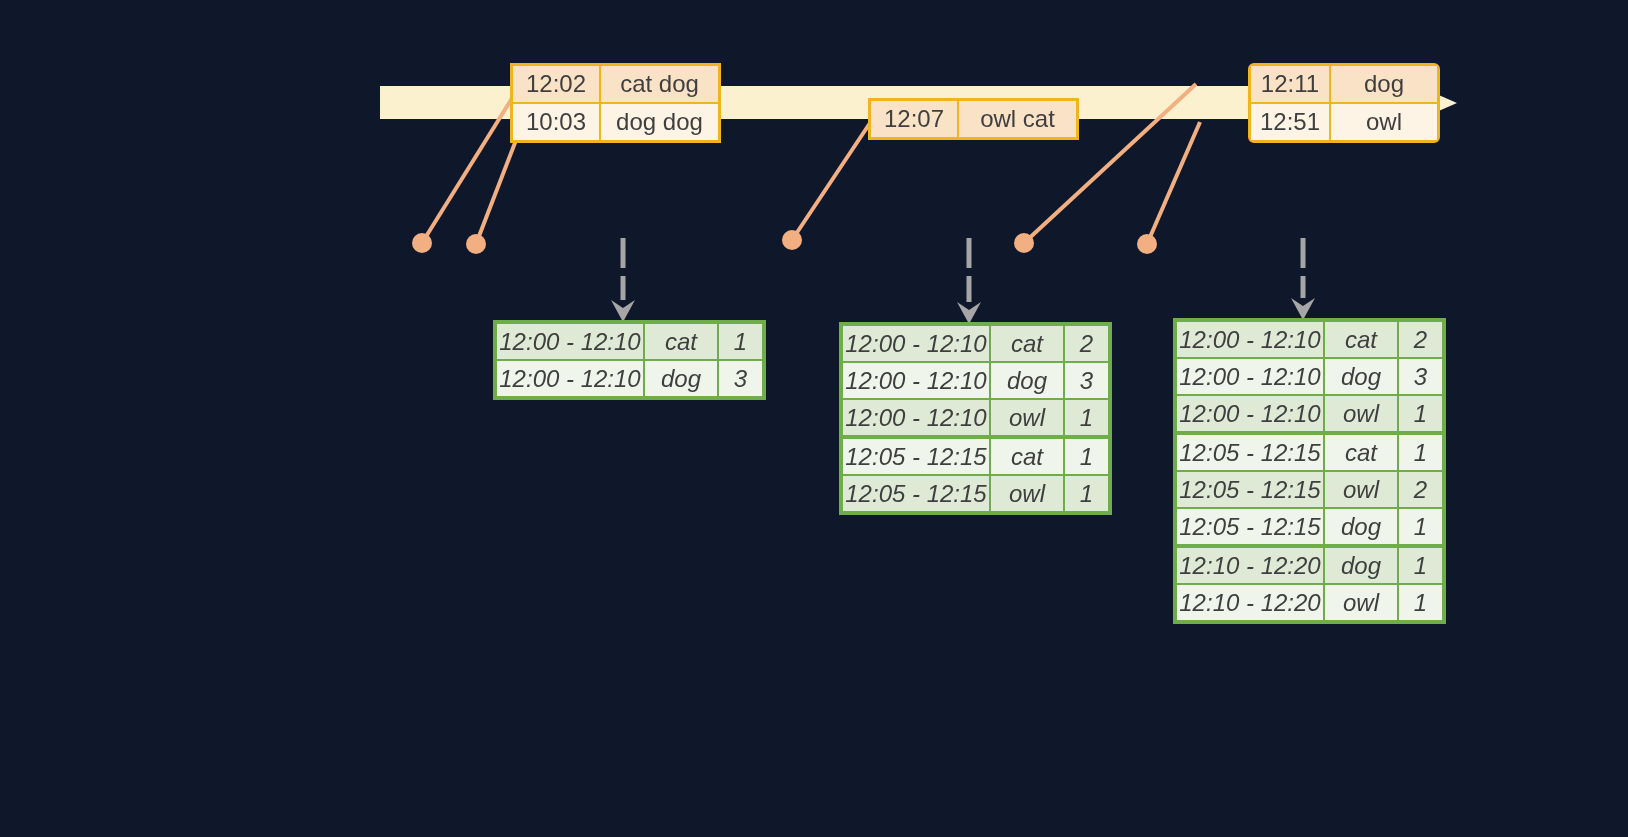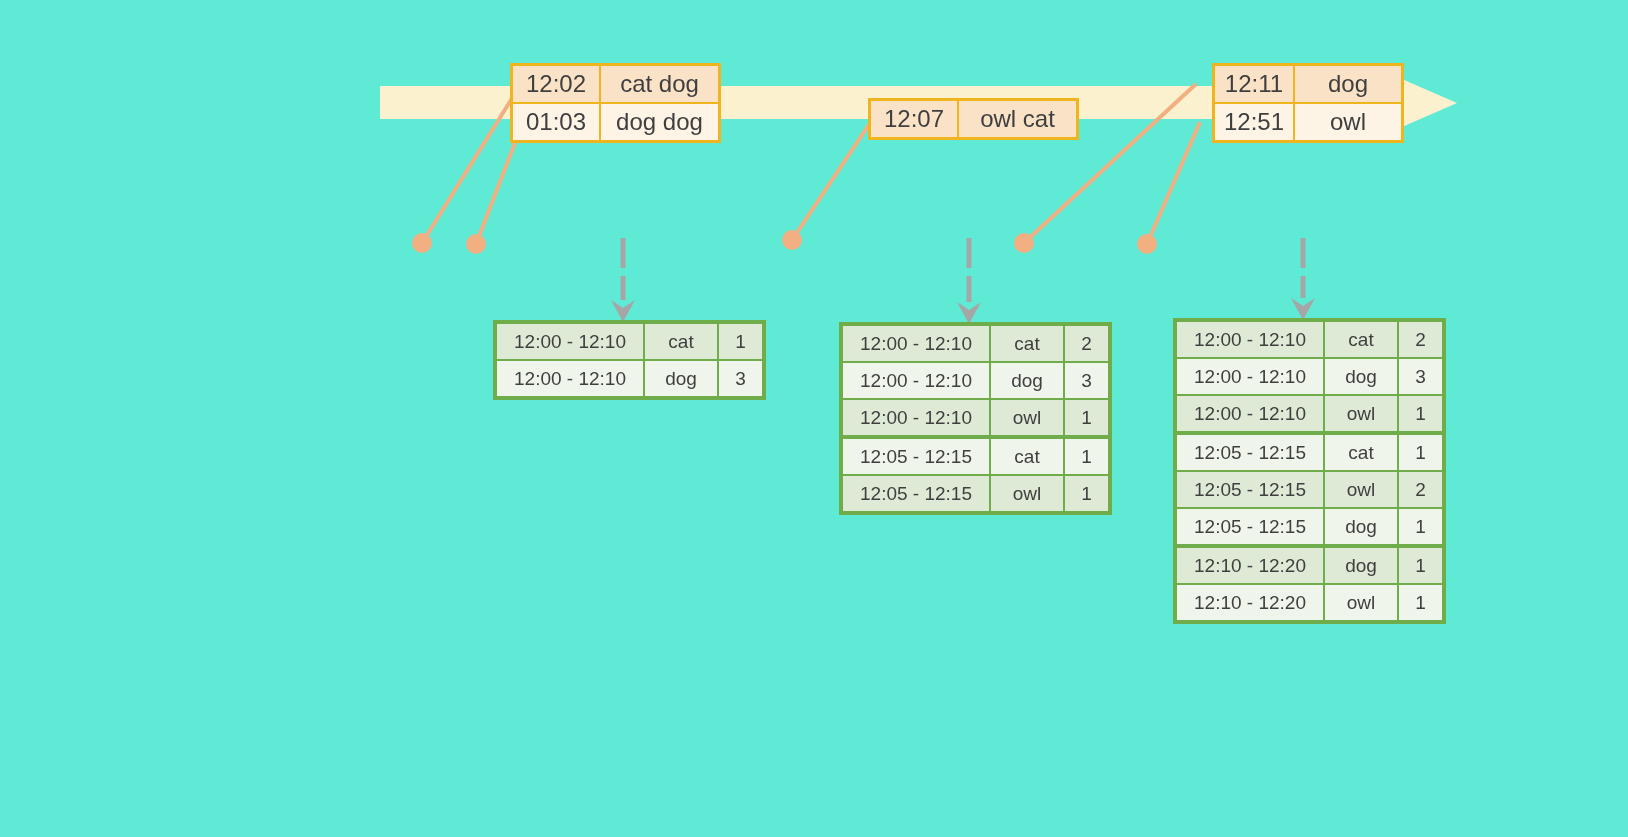--- a/index.html
+++ b/index.html
@@ -1,17 +1,17 @@
 <!DOCTYPE html>
 <html style="--background: #000000; --timeline-fill: #FBF1CE; --event-table-border: #F0B41E; --event-row-a: #FAE2C6; --event-row-b: #FDF4E6; --connector: #F2AF82; --trigger-arrow: #A6A6A6; --result-table-border: #6EAD49; --result-row-a: #DFEAD6; --result-row-b: #F0F5EC; --cell-text: #3F3F3F;"><head>
 <meta charset="utf-8">
 <style>
   html,body{margin:0;padding:0;background:#000;}
   #canvas{
-    position:relative;width:1628px;height:837px;background:#5eead4;
+    position:relative;width:1628px;height:837px;background:#0f172a;
     font-family:"Liberation Sans",sans-serif;overflow:hidden;
   }
   
   .timeline-band{
     position:absolute;left:380px;top:86px;width:1016px;height:33px;
     background:var(--timeline-fill,#FBF1CE);z-index:1;
   }
   .timeline-head{
     position:absolute;left:1395px;top:76px;width:0;height:0;z-index:1;
     border-top:27px solid transparent;border-bottom:27px solid transparent;
@@ -36,28 +36,28 @@
   .event-table .trow{height:36px;}
   .event-table .tcell{font-size:24px;}
   .event-table .row-dark .tcell{background:var(--event-row-a,#FAE2C6);}
   .event-table .row-light .tcell{background:var(--event-row-b,#FDF4E6);}
   .event-table .c0{width:86px;}
   .event-table .c1{width:117px;}
   #et3 .c0{width:78px;}
   #et3 .c1{width:106px;}
   #et1{left:510px;top:63px;}
   #et2{left:868px;top:82px;margin-top:16px;}
-  #et3{left:1212px;top:63px;}
+  #et3{left:1248px;top:63px;border-radius:6px;}
   
   .result-table{
     border:4px solid var(--result-table-border,#6EAD49);
     background:var(--result-table-border,#6EAD49);gap:2px;
   }
   .result-table .trow{height:35px;}
-  .result-table .tcell{font-size:19px;}
+  .result-table .tcell{font-size:24px;font-style:italic;}
   .result-table .row-dark .tcell{background:var(--result-row-a,#DFEAD6);}
   .result-table .row-light .tcell{background:var(--result-row-b,#F0F5EC);}
   .result-table .trow.group-start{margin-top:2px;}
   .result-table .c0{width:146px;}
   .result-table .c1{width:72px;}
   .result-table .c2{width:43px;}
   #rt1{left:493px;top:320px;}
   #rt2{left:839px;top:322px;}
   #rt3{left:1173px;top:318px;}
 </style>
@@ -90,21 +90,21 @@
     <line class="trig-line" x1="1303" y1="238" x2="1303" y2="298"></line>
     <path class="trig-head" d="M 1291 298 L 1303 320 L 1315 298 L 1303 306 Z"></path>
   </svg>
 
   <div id="et1" class="tbl event-table">
       <div class="trow row-dark">
         <div class="tcell c0">12:02</div>
         <div class="tcell c1">cat dog</div>
       </div>
       <div class="trow row-light">
-        <div class="tcell c0">01:03</div>
+        <div class="tcell c0">10:03</div>
         <div class="tcell c1">dog dog</div>
       </div>
     </div>
   <div id="et2" class="tbl event-table">
       <div class="trow row-dark">
         <div class="tcell c0">12:07</div>
         <div class="tcell c1">owl cat</div>
       </div>
     </div>
   <div id="et3" class="tbl event-table">

